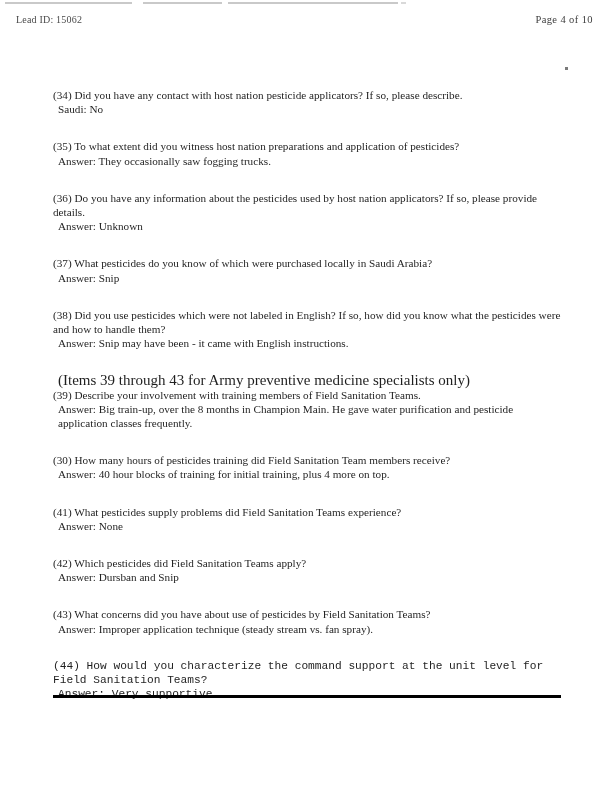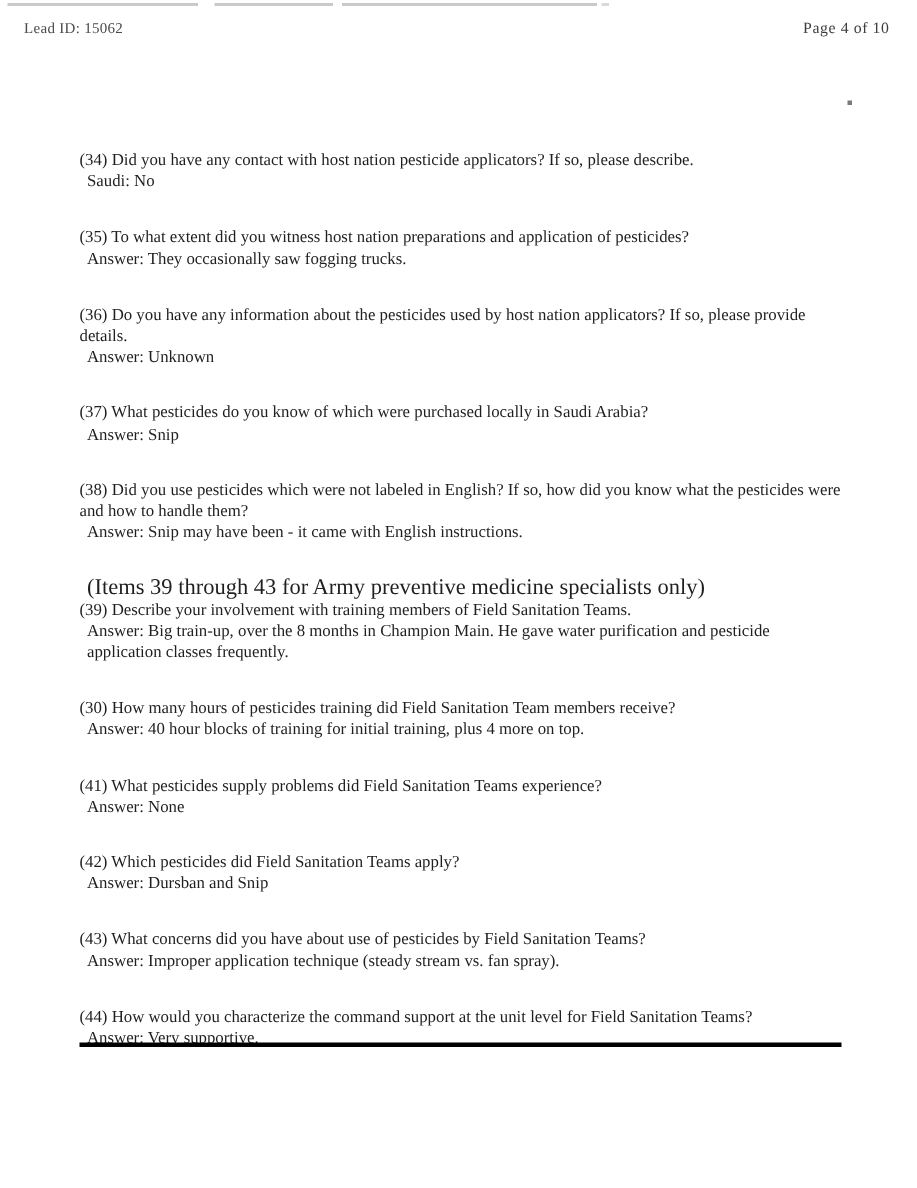--- a/index.html
+++ b/index.html
@@ -76,27 +76,27 @@
     top: 67px;
     width: 3px;
     height: 3px;
     background: #7a7a7a;
   }
 
   
   .content {
     position: absolute;
     left: 53px;
-    top: 100px;
+    top: 88px;
     width: 508px;
   }
   .qa-block {
     margin-bottom: 23px;
   }
-  .qa-block:last-child { margin-bottom: 0; }
+  .qa-block:last-child { margin-bottom: 0; font-family: Liberation Mono, monospace; }
 
   .question {
     font-size: 11.2px;
     line-height: 14.2px;
     margin: 0;
     color: #1f1f1f;
     text-indent: 0;
   }
   .answer {
     font-size: 11.2px;

